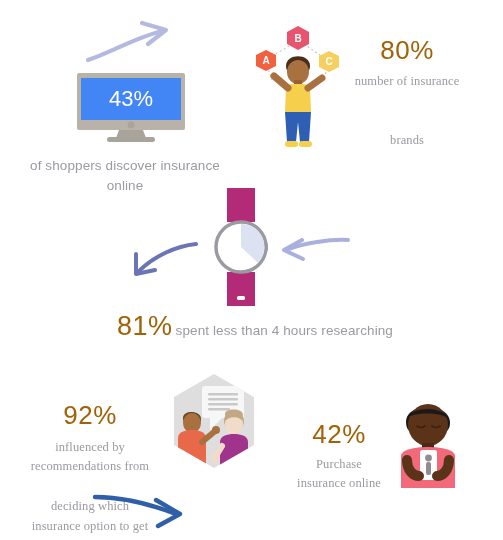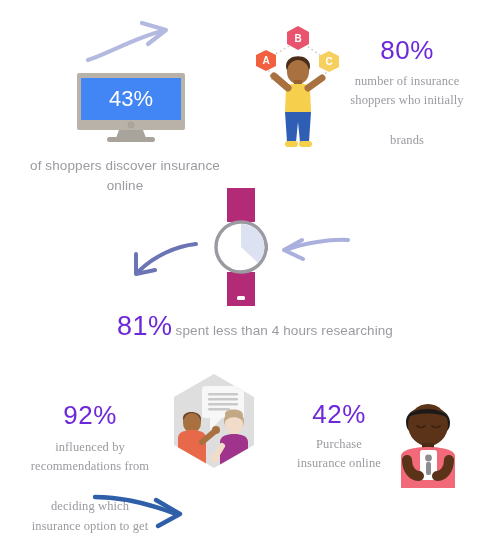--- a/index.html
+++ b/index.html
@@ -20,21 +20,21 @@
     left: 0; top: 0;
     width: 503px;
     height: 540px;
   }
   .abs { position: absolute; }
 
   
   .pct {
     font-size: 26px;
     font-weight: 400;
-    color: #6d28d9;
+    color: #a16207;
     letter-spacing: 0.5px;
     line-height: 1.1;
   }
   .pct-lg {
     font-size: 27px;
   }
   .caption {
     font-size: 13.5px;
     font-weight: 400;
     color: #9a9aa1;
@@ -77,21 +77,21 @@
   
   #block-influence-text {
     left: 10px; top: 366px; width: 160px;
     text-align: center;
     margin-top: 35px;
   }
   #block-influence-text .pct { display: block; margin-bottom: 7px; }
 
   
   #block-purchase-text {
-    left: 283px; top: 400px; width: 112px;
+    left: 283px; top: 420px; width: 112px;
     text-align: center;
   }
   #block-purchase-text .pct { display: block; margin-bottom: 5px; }
 
   svg { display: block; overflow: visible; }
 </style>
 </head>
 <body>
 
 <div class="stage">
@@ -151,21 +151,21 @@
     <path d="M37 90 L63 90 L61 120 L52 120 L50 100 L48 120 L39 120 Z" fill="#2f5fb5"></path>
 
     <rect x="37" y="119" width="13" height="6" rx="3" fill="#f6d04d"></rect>
     <rect x="51" y="119" width="13" height="6" rx="3" fill="#f6d04d"></rect>
   </svg>
 
   <div class="abs" id="block-brands-text">
     <span class="pct">80%</span>
     <span class="caption caption-sm">
       <span>number of insurance</span><br>
-      <span>shoppers who initially</span><br>
+      <br>
       <br>
       <span>brands</span>
     </span>
   </div>
 
   <svg class="abs" style="left:128px; top:238px;" width="72" height="46" viewBox="0 0 72 46">
     <path d="M68 6 C48 8, 26 18, 10 34" stroke="#6b74b4" stroke-width="4" fill="none" stroke-linecap="round"></path>
     <path d="M8 16 L8 36 L27 32" stroke="#6b74b4" stroke-width="4" fill="none" stroke-linecap="round" stroke-linejoin="round"></path>
   </svg>
 

